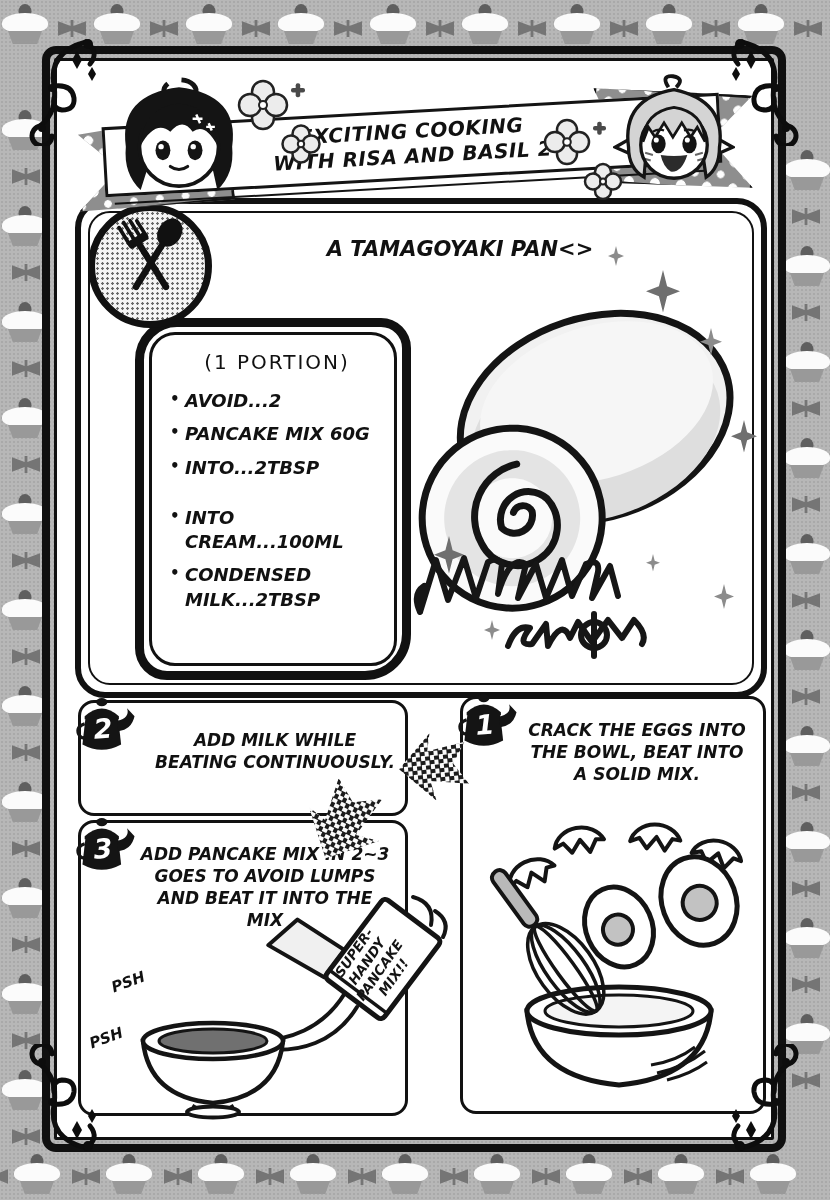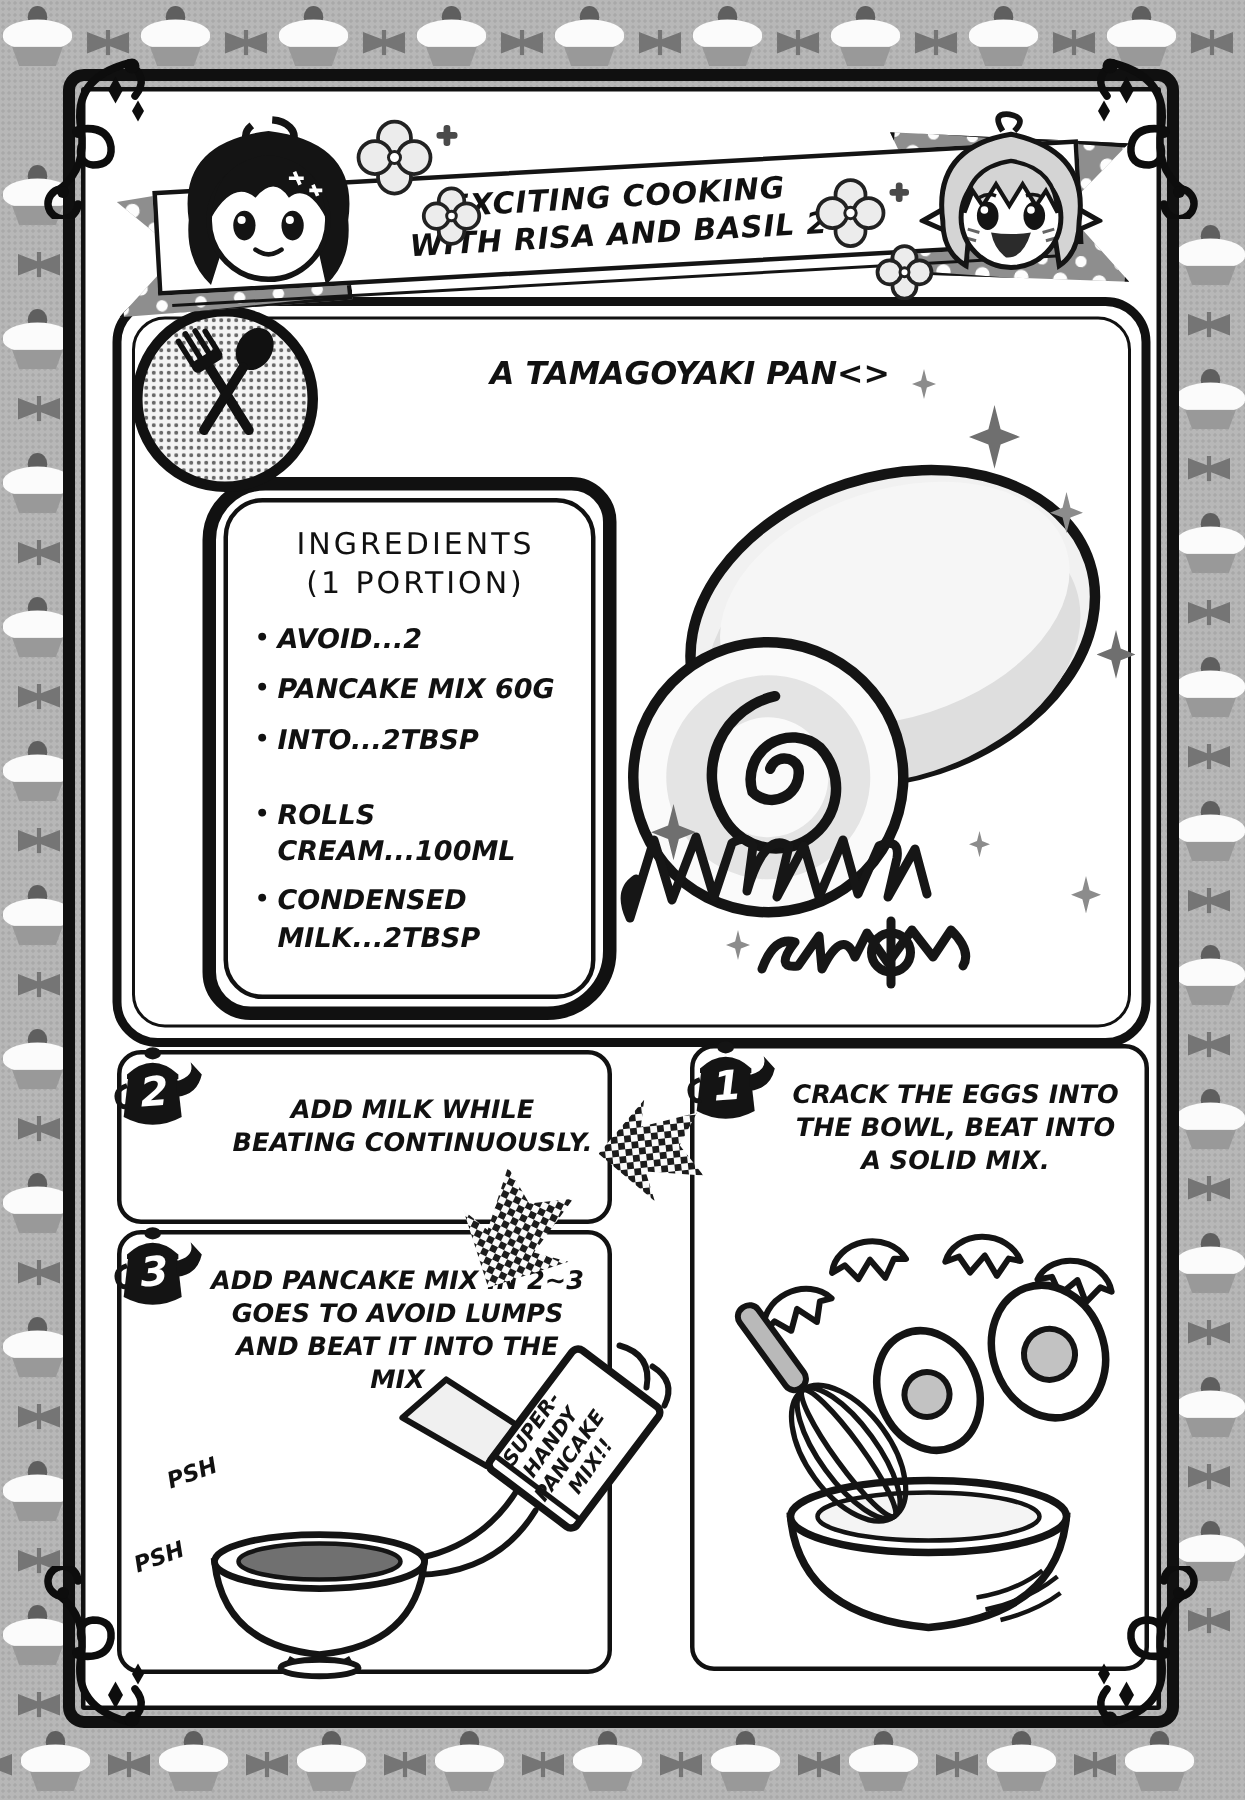--- a/index.html
+++ b/index.html
@@ -490,28 +490,27 @@
   </svg>
 </div>
 
 <div class="card-title">
   <div>A TAMAGOYAKI PAN&lt;&gt;</div>
 </div>
 
 <div class="ingredients-box">
   <div class="ingredients-inner">
     <div class="ing-heading">
-      <div>INGREDIENTS</div>
       <div>(1 PORTION)</div>
     </div>
     <div class="ing-list">
       <div class="ing-item"><span class="bullet">•</span><span>AVOID...2</span></div>
       <div class="ing-item"><span class="bullet">•</span><span>PANCAKE MIX 60G</span></div>
       <div class="ing-item"><span class="bullet">•</span><span>INTO...2TBSP</span></div>
-      <div class="ing-item"><span class="bullet">•</span><span>ROLLS CREAM...100ML</span></div>
+      <div class="ing-item"><span class="bullet">•</span><span>INTO CREAM...100ML</span></div>
       <div class="ing-item"><span class="bullet">•</span><span>CONDENSED MILK...2TBSP</span></div>
     </div>
   </div>
 </div>
 
 <svg class="swiss-roll" viewBox="0 0 352 336">
   <g transform="rotate(-18 176 168)">
     <ellipse cx="208" cy="138" rx="138" ry="100" fill="#f1f1f1" stroke="#141414" stroke-width="7"></ellipse>
     <ellipse cx="204" cy="152" rx="128" ry="86" fill="#dedede"></ellipse>
     <ellipse cx="214" cy="124" rx="120" ry="76" fill="#f6f6f6"></ellipse>

